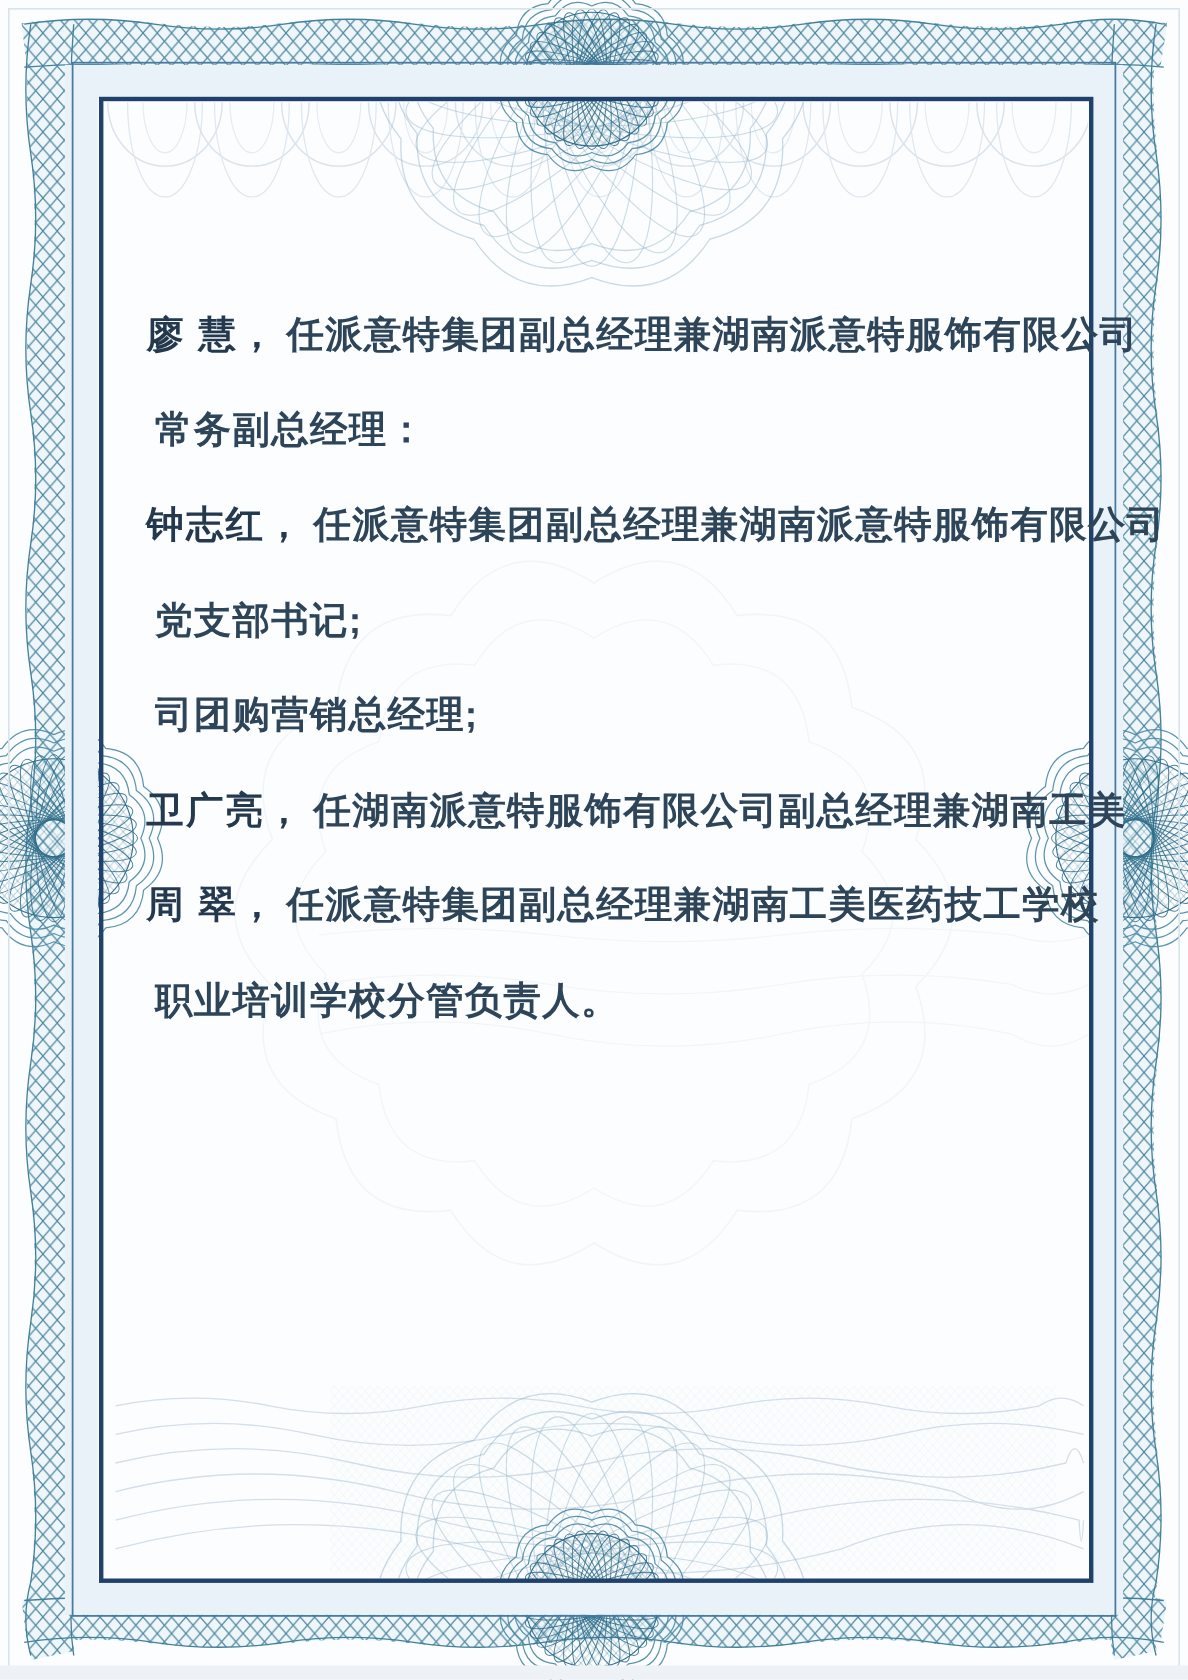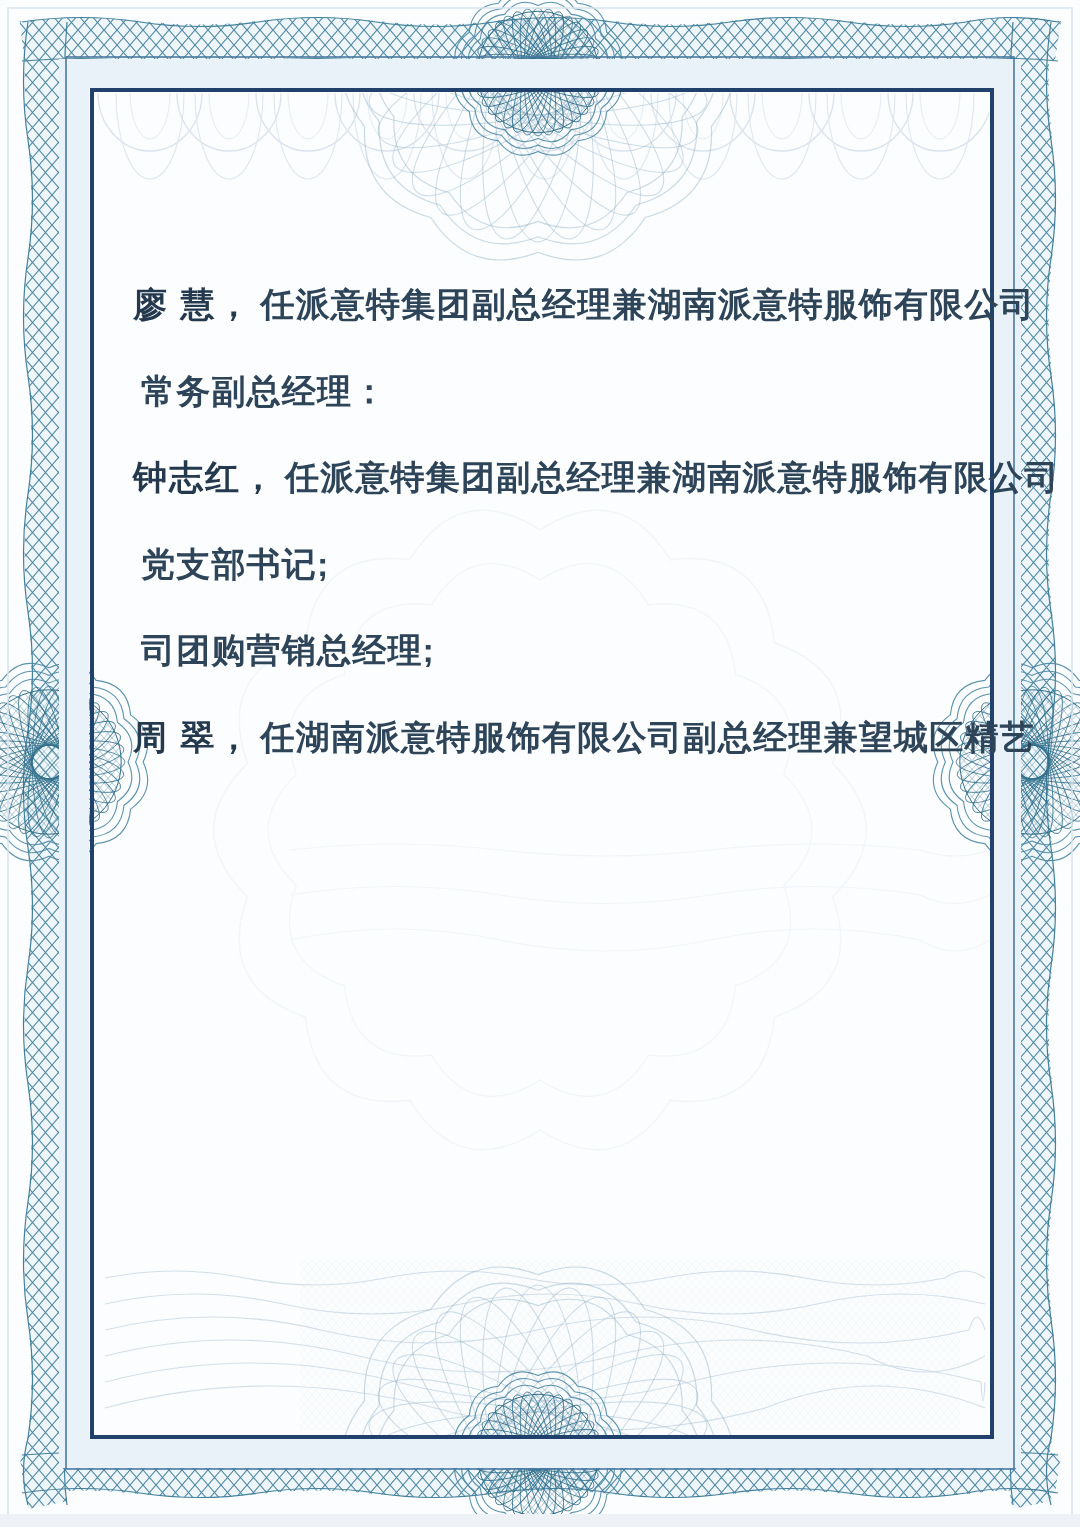--- a/index.html
+++ b/index.html
@@ -252,15 +252,17 @@
       <rect x="0" y="1514" width="1080" height="13" fill="#eef2f6"></rect>
     </g>
   </svg>
 
   <div class="text-block">
     <div class="line"><span class="name">廖 慧，</span><span>任派意特集团副总经理兼湖南派意特服饰有限公司</span></div>
     <div class="line"><span class="name"></span><span>常务副总经理：</span></div>
     <div class="line"><span class="name">钟志红，</span><span>任派意特集团副总经理兼湖南派意特服饰有限公司</span></div>
     <div class="line"><span class="name"></span><span>党支部书记;</span></div>
     <div class="line"><span class="name"></span><span>司团购营销总经理;</span></div>
-    <div class="line"><span class="name">周 翠，</span><span>任湖南派意特服饰有限公司副总经理兼望城区精艺</span></div>
+    <div class="line"><span class="name">卫广亮，</span><span>任湖南派意特服饰有限公司副总经理兼湖南工美</span></div>
+    <div class="line"><span class="name">周 翠，</span><span>任派意特集团副总经理兼湖南工美医药技工学校</span></div>
+    <div class="line"><span class="name"></span><span>职业培训学校分管负责人。</span></div>
   </div>
 </div>
 
 </body></html>

